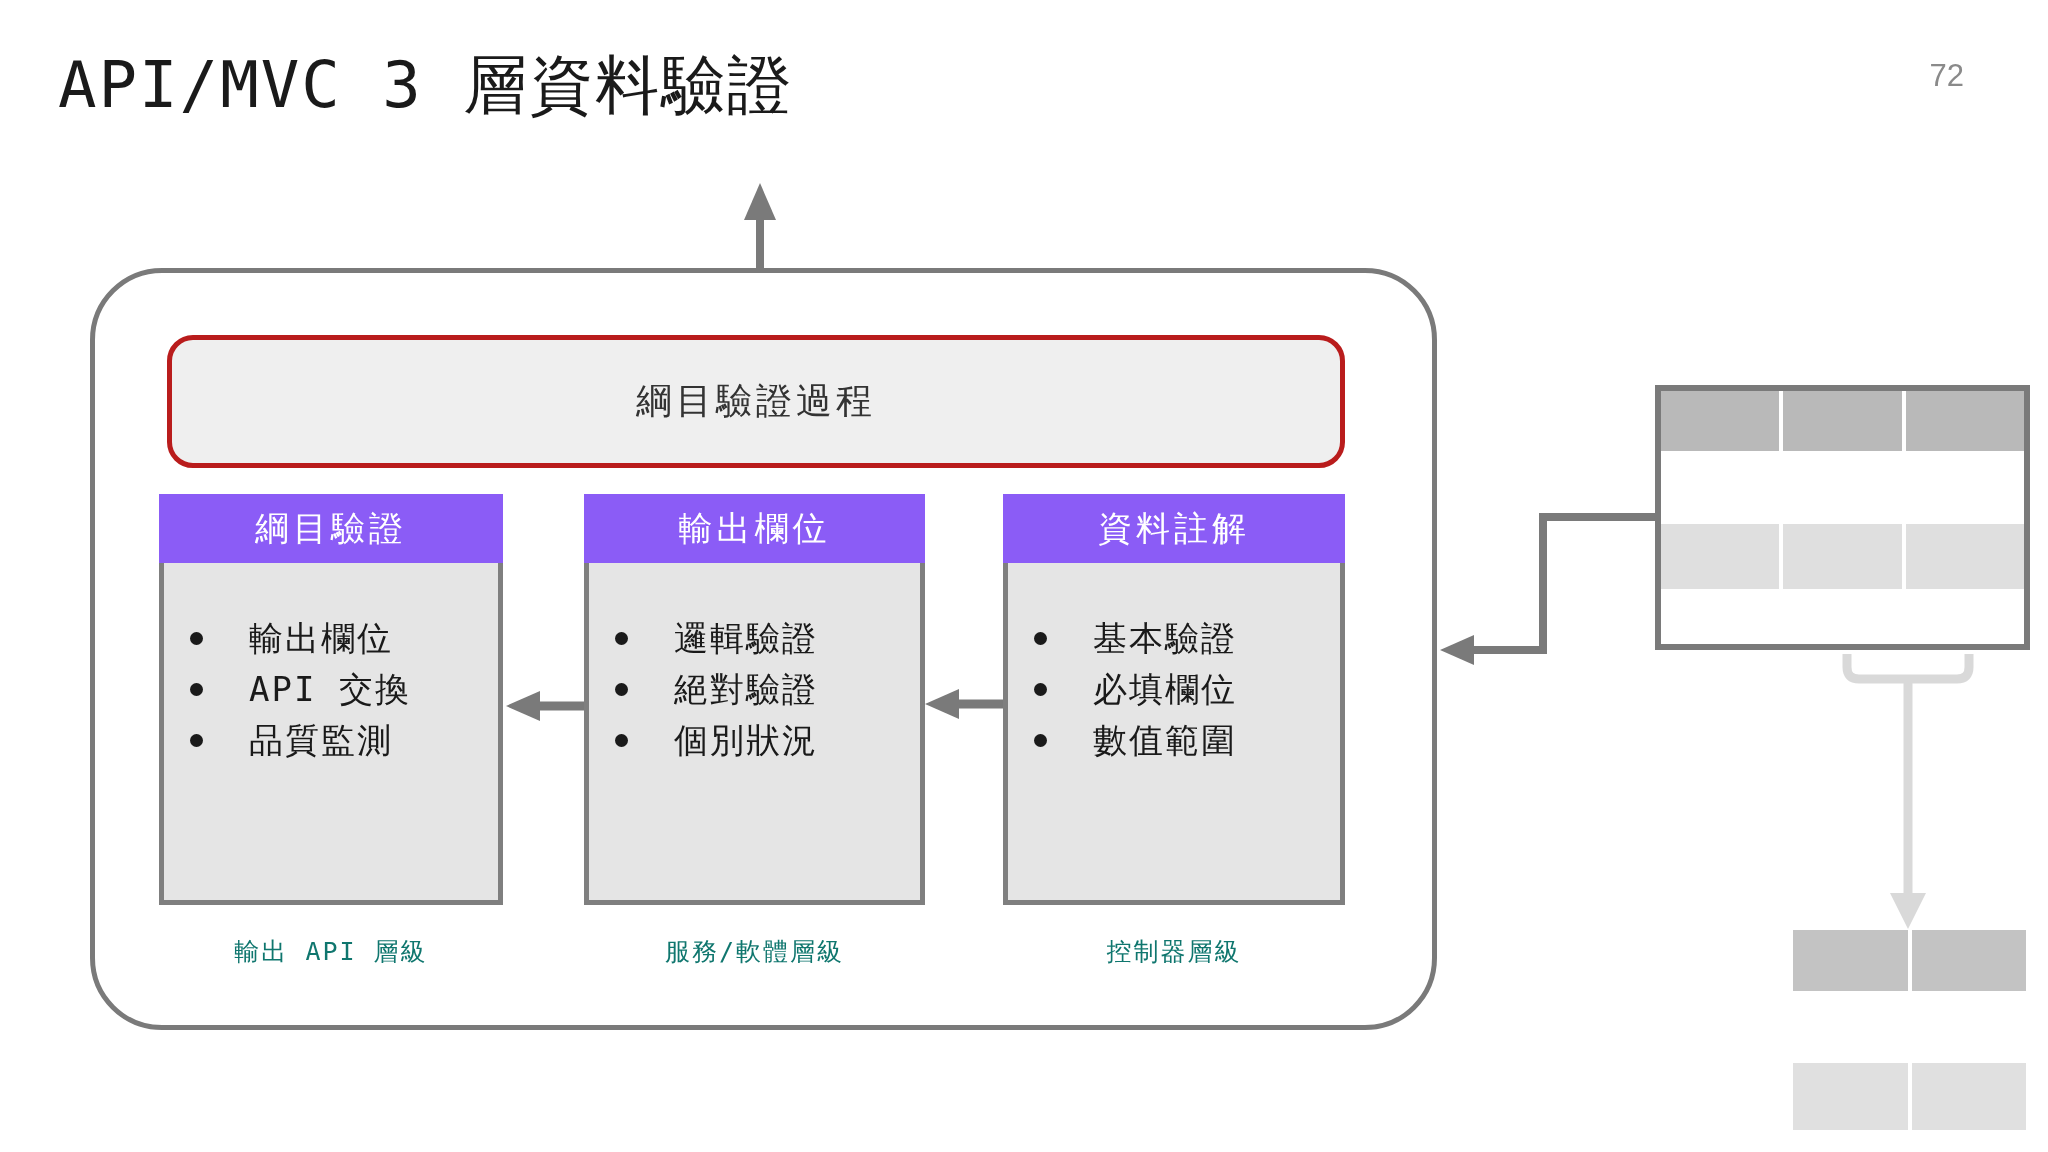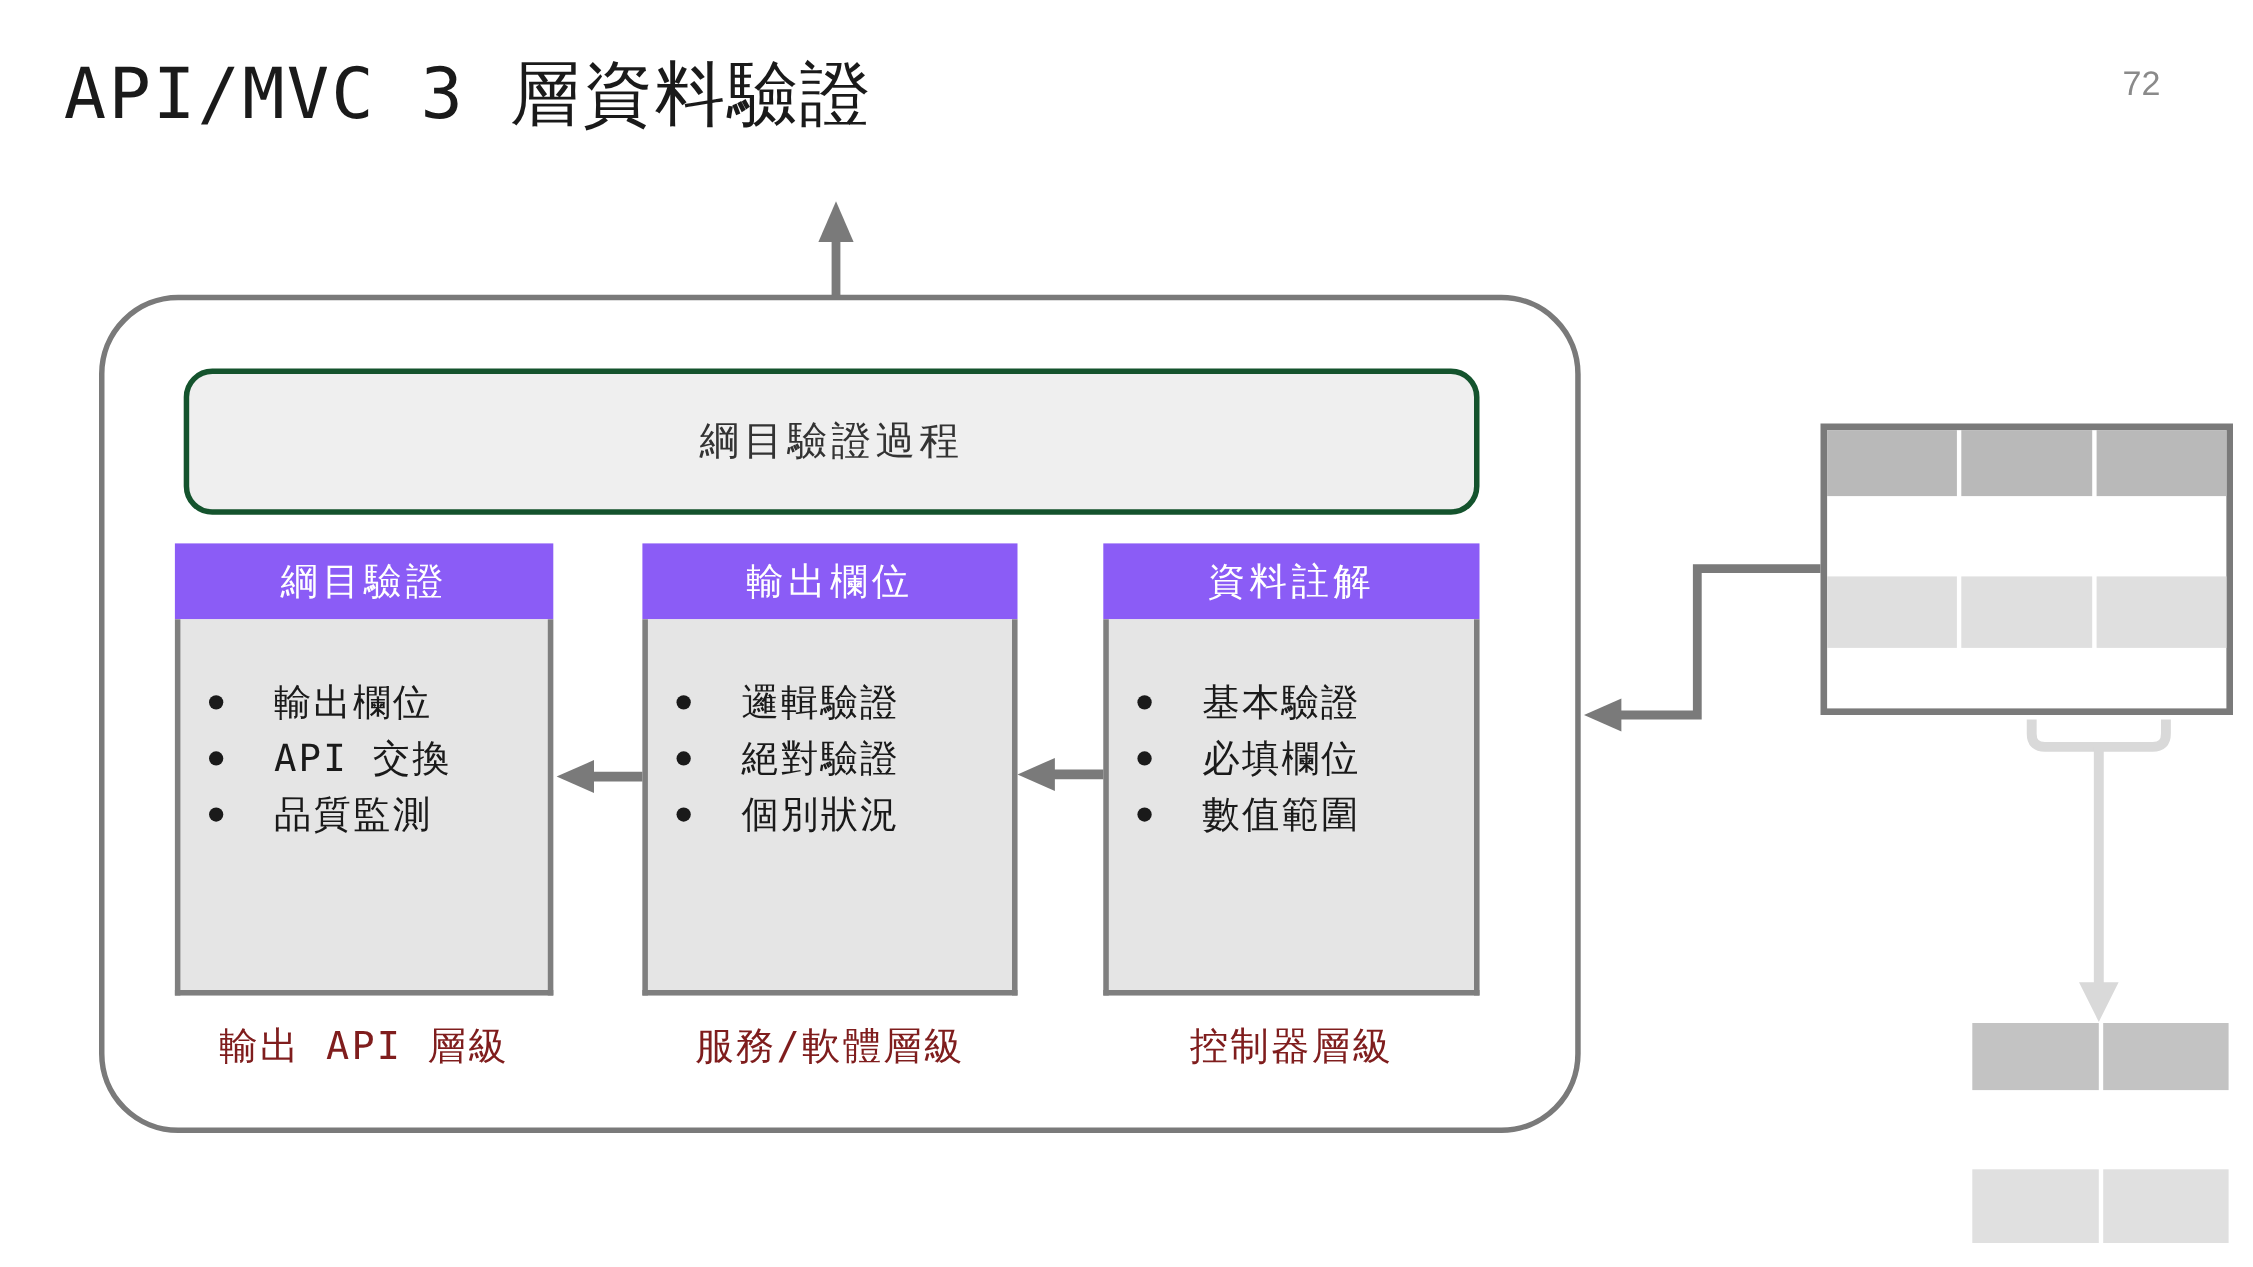--- a/index.html
+++ b/index.html
@@ -14,21 +14,21 @@
   .page-num {
     position:absolute; right:84px; top:58px; font-size:31px; color:#8a8a8a;
     font-family:"Liberation Sans",sans-serif;
   }
   .outer {
     position:absolute; left:90px; top:268px; width:1347px; height:762px;
     border:5px solid #7a7a7a; border-radius:72px; box-sizing:border-box; background:#fff;
   }
   .proc-header {
     position:absolute; left:167px; top:335px; width:1178px; height:133px;
-    border:5px solid #14532d; border-radius:26px; background:#efefef; box-sizing:border-box;
+    border:5px solid #b91c1c; border-radius:26px; background:#efefef; box-sizing:border-box;
     display:flex; align-items:center; justify-content:center;
     font-size:36px; color:#333333; letter-spacing:4px;
   }
   .vbox { position:absolute; top:494px; height:411px; }
   .vbox .hd {
     height:69px; background:#8b5cf6; color:#ffffff;
     display:flex; align-items:center; justify-content:center;
     font-size:34px; letter-spacing:4px;
   }
   .vbox .bd {
@@ -37,21 +37,21 @@
   }
   .bullet {
     display:flex; align-items:center; height:51px; padding-left:26px;
     font-size:34px; color:#1a1a1a; letter-spacing:2px; white-space:nowrap;
   }
   .bullet .dot {
     width:13px; height:13px; border-radius:50%; background:#1a1a1a;
     margin-right:46px; flex:none;
   }
   .layer-label {
-    position:absolute; top:926px; height:50px; font-size:35px; color:#7f1d1d;
+    position:absolute; top:926px; height:50px; font-size:25px; color:#0f766e;
     display:flex; align-items:center; justify-content:center; letter-spacing:2px; white-space:nowrap;
   }
   .dtable {
     position:absolute; left:1655px; top:385px; width:375px; height:265px;
     border:6px solid #7a7a7a; background:#ffffff; box-sizing:border-box;
   }
   .trow { display:flex; gap:4px; }
   .trow .tcell { flex:1; }
   .trow.r1 { height:60px; } .trow.r1 .tcell { background:#b9b9b9; }
   .trow.r2 { height:73px; }

